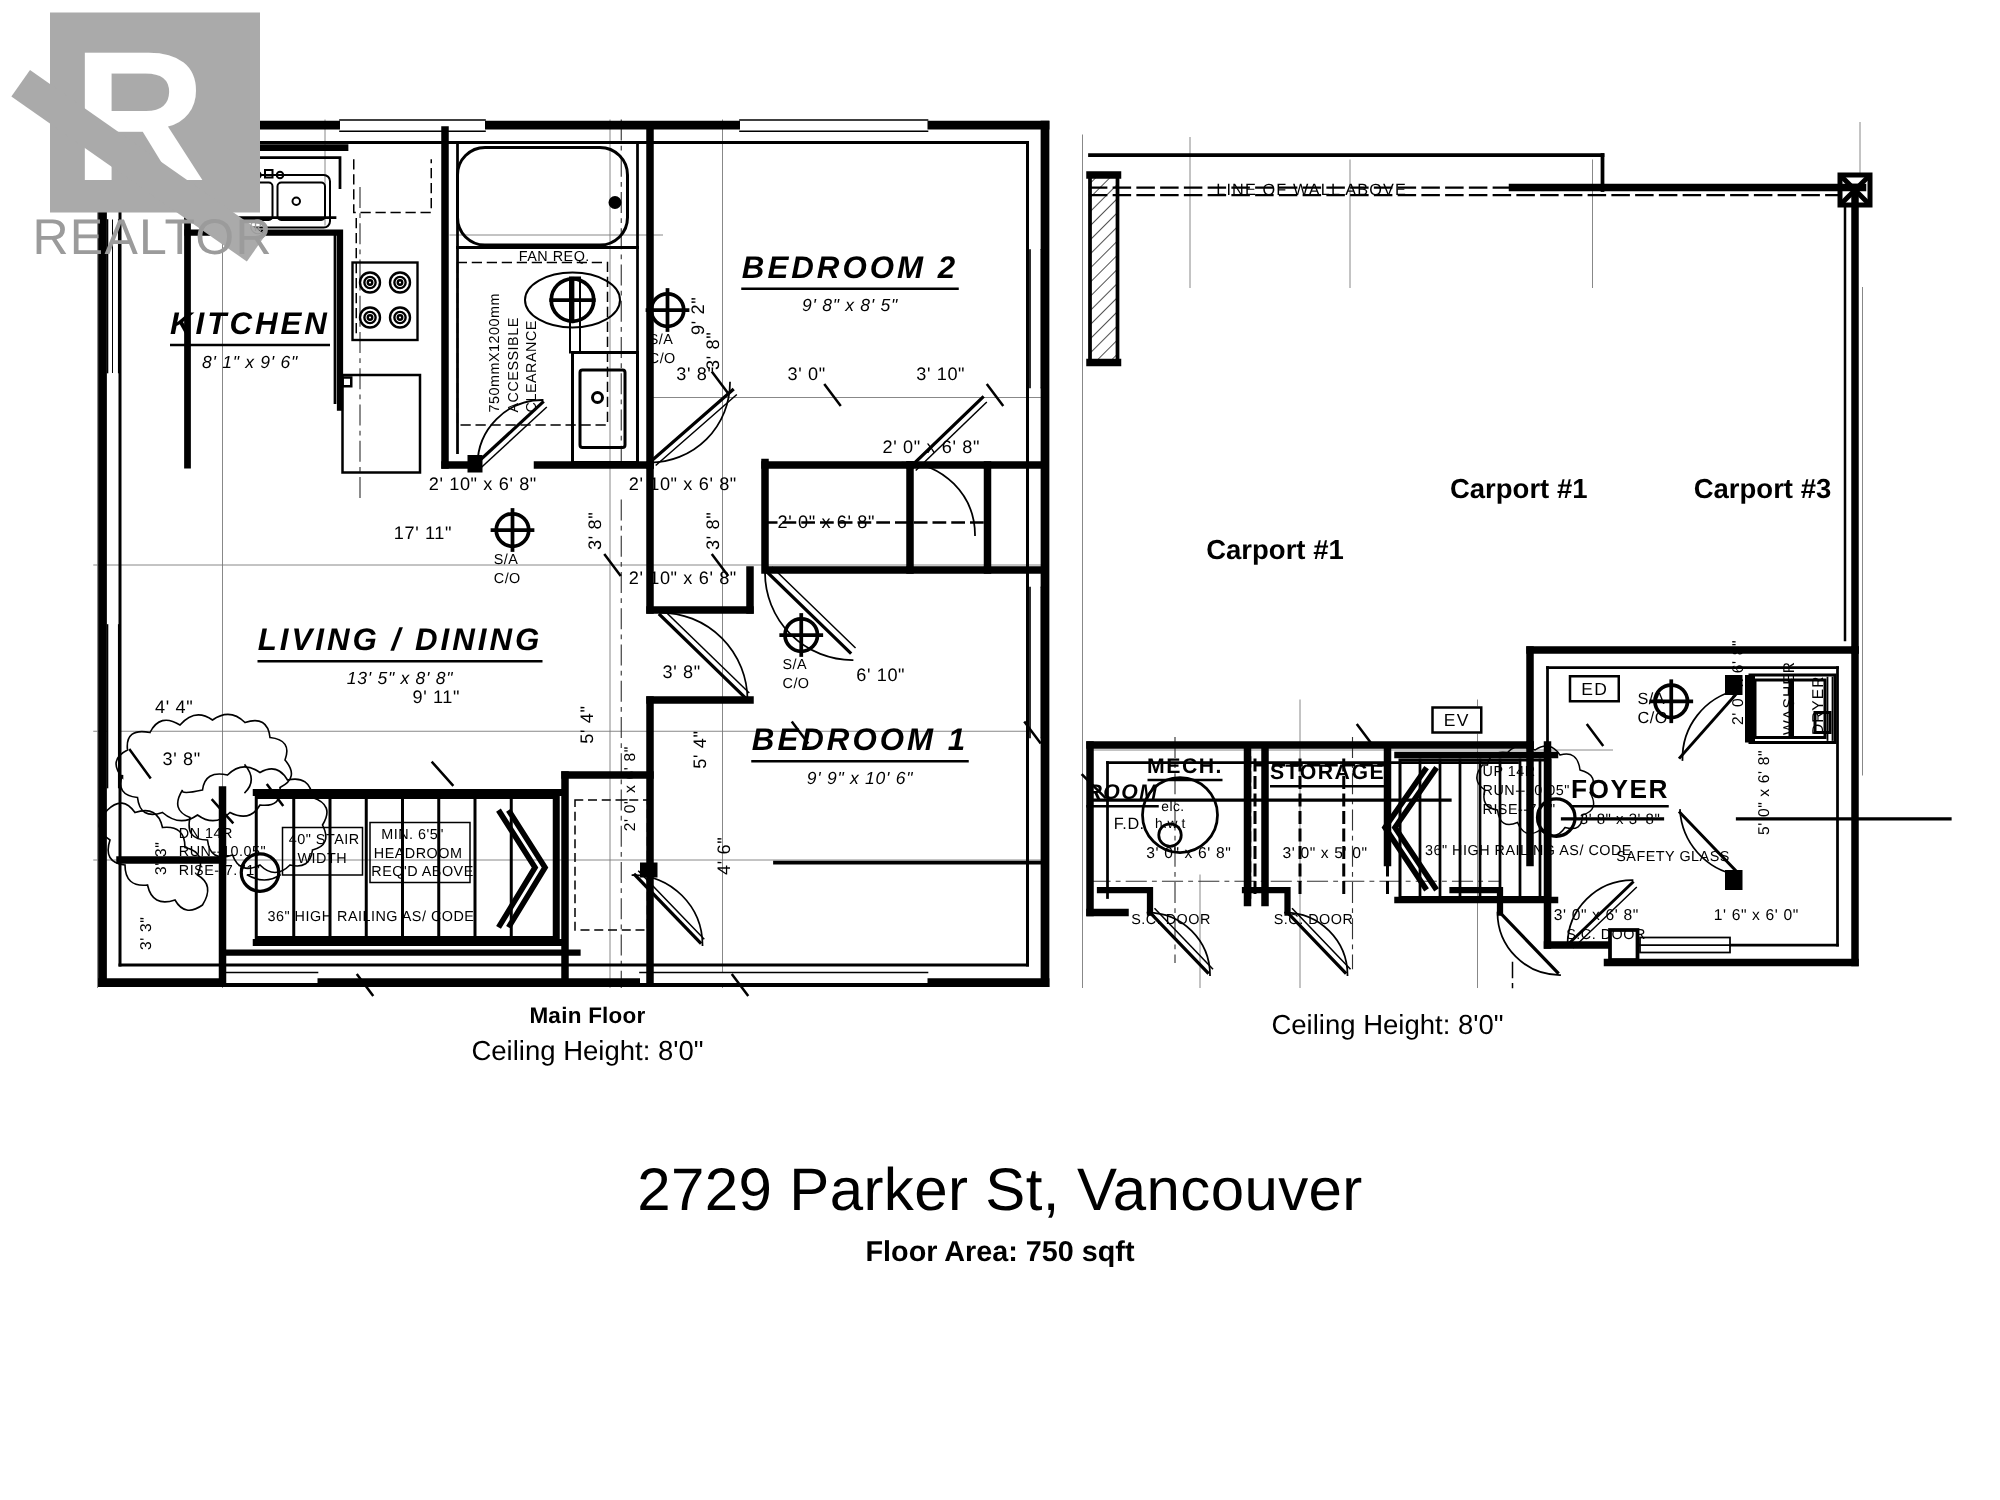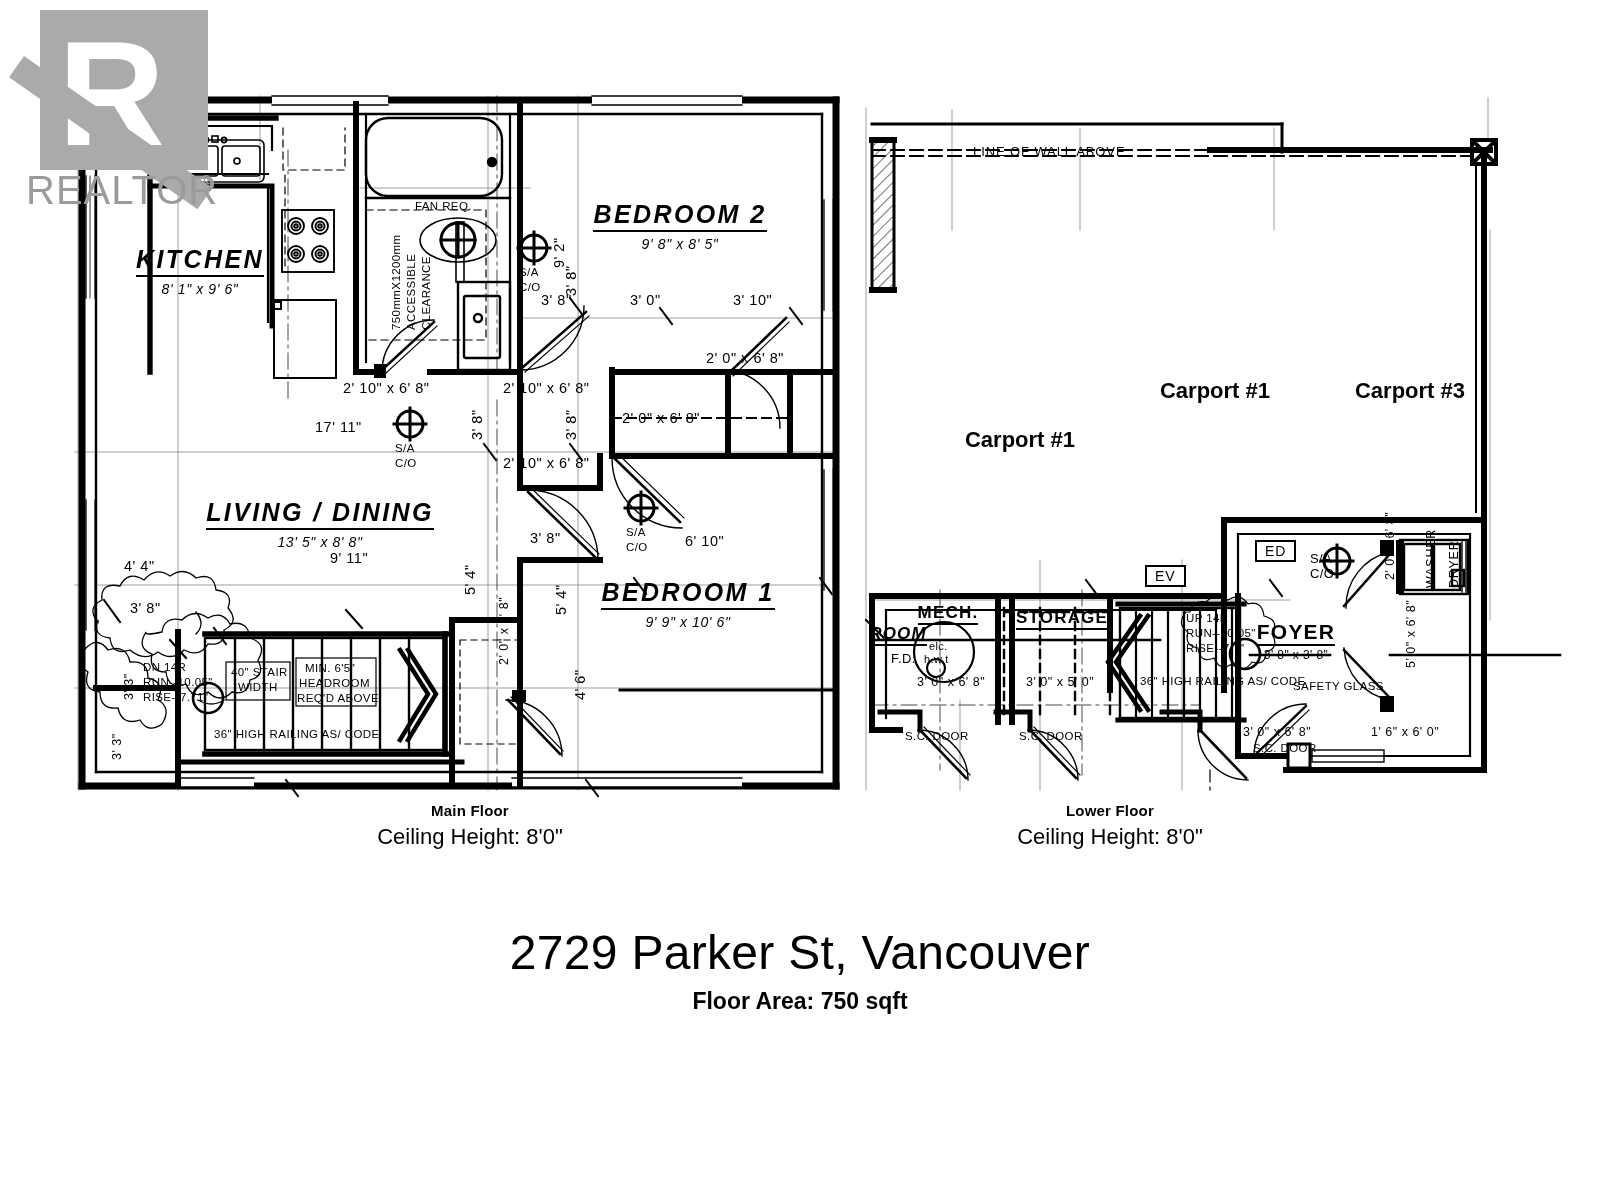--- a/index.html
+++ b/index.html
@@ -16,21 +16,21 @@
   #wm-text{position:absolute;left:2px;top:160px;font-size:40px;letter-spacing:1px;font-weight:400;
            color:#9b9b9b;font-family:"Liberation Sans",sans-serif;}
   #wm-reg{position:absolute;left:176px;top:164px;font-size:17px;color:#9b9b9b;}
 
   
   #plan{position:absolute;left:0;top:0;width:1600px;height:1200px;}
   svg.plan{position:absolute;left:0;top:0;}
 
   
   .caption{position:absolute;text-align:center;font-family:"Liberation Sans",sans-serif;}
-  .cap-title{font-size:15px;font-weight:700;letter-spacing:.2px;}
+  .cap-title{font-size:18px;font-weight:700;letter-spacing:.2px;}
   .cap-sub{font-size:22px;font-weight:400;margin-top:5px;}
   #cap-main{left:260px;top:802px;width:420px;}
   #cap-lower{left:900px;top:802px;width:420px;}
   #addr{position:absolute;left:300px;top:925px;width:1000px;text-align:center;
         font-size:48px;font-weight:400;letter-spacing:.3px;}
   #area{position:absolute;left:300px;top:988px;width:1000px;text-align:center;
         font-size:23px;font-weight:700;}
 
   
   .room{position:absolute;text-align:center;font-family:"Liberation Sans",sans-serif;font-style:italic;}
@@ -675,18 +675,17 @@
 <div class="note" style="left:1019px;top:730px;">S.C. DOOR</div>
 <div class="note" style="left:1253px;top:742px;">S.C. DOOR</div>
 <div class="dimlbl sm" style="left:1243px;top:725px;">3' 0" x 6' 8"</div>
 <div class="dimlbl sm" style="left:1371px;top:725px;">1' 6" x 6' 0"</div>
 
 <div class="caption" id="cap-main">
   <div class="cap-title">Main Floor</div>
   <div class="cap-sub">Ceiling Height: 8'0"</div>
 </div>
 <div class="caption" id="cap-lower">
-  <div class="cap-title">Lower Floor</div>
   <div class="cap-sub">Ceiling Height: 8'0"</div>
 </div>
 
 <div id="addr">2729 Parker St, Vancouver</div>
 <div id="area">Floor Area:  750 sqft</div>
 
 </body></html>

